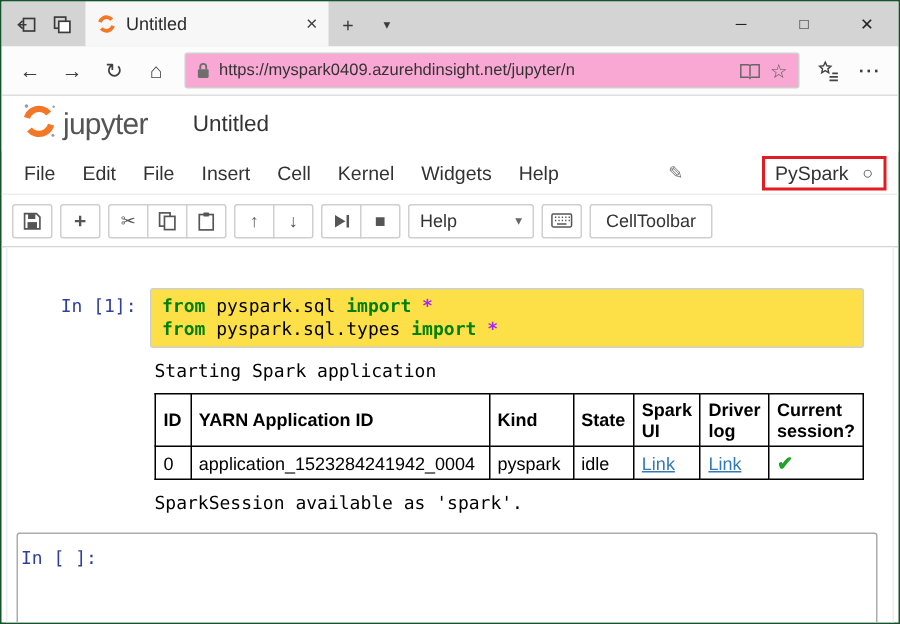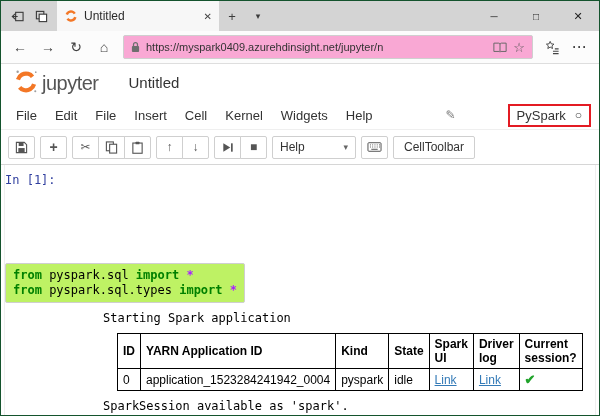--- a/index.html
+++ b/index.html
@@ -52,31 +52,31 @@
   .btn-group .tbtn:last-child { border-radius:0 2px 2px 0; }
   .btn-group .tbtn:only-child { border-radius:2px; }
   .glyph-plus { font-size:14px; font-weight:bold; }
   .cell-type-select { height:23px; border:1px solid #cfcfcf; border-radius:2px; background:#fff; display:flex; align-items:center; justify-content:space-between; padding:0 7px; width:84px; font-size:12px; color:#333; }
   .dropdown-arrow { font-size:9px; color:#666; }
   .cell-toolbar-btn { height:23px; border:1px solid #cfcfcf; border-radius:2px; background:#fff; display:flex; align-items:center; padding:0 10px; font-size:12px; color:#333; margin-left:0; }
 
   
   .nb-area { flex:1; background:#fff; margin:0 3px; border-left:1px solid #efefef; border-right:1px solid #efefef; overflow:hidden; }
   .cell-row { display:flex; align-items:flex-start; }
-  .cell1 { margin-top:3px;flex-direction:column; }
+  .cell1 { margin-top:27px; }
   .prompt { flex:0 0 95px; text-align:right; padding:5px 9px 0 0; font-family:"DejaVu Sans Mono",monospace; font-size:12px; color:var(--prompt-blue,#303F9F); white-space:nowrap; }
-  .input-area { flex:1; margin-right:19px; background:#bef264; border:1px solid #cfcfcf; border-radius:2px; padding:4px 7px; font-family:"DejaVu Sans Mono",monospace; font-size:12px; line-height:15px; min-height:24px; }
+  .input-area { flex:1; margin-right:19px; background:#fde047; border:1px solid #cfcfcf; border-radius:2px; padding:4px 7px; font-family:"DejaVu Sans Mono",monospace; font-size:12px; line-height:15px; min-height:24px; }
   .code-line { white-space:pre; }
   .kw { color:var(--kw-green,#008000); font-weight:bold; }
   .op { color:var(--op-purple,#AA22FF); font-weight:bold; }
 
   .output-block { margin:8px 19px 0 96px; font-family:"DejaVu Sans Mono",monospace; font-size:12px; color:#000; }
   .out-line { line-height:15px; padding-left:2px; }
   .sess-line { margin-top:8px; }
-  .spark-table { border-collapse:collapse; margin:7px 0 0 16px; font-family:"Liberation Sans",sans-serif; font-size:12px; color:#000; }
+  .spark-table { border-collapse:collapse; margin:7px 0 0 2px; font-family:"Liberation Sans",sans-serif; font-size:12px; color:#000; }
   .spark-table th, .spark-table td { border:1px solid #000; padding:3px 5px; text-align:left; vertical-align:middle; background:#fff; }
   .spark-table th { font-weight:bold; }
   .col-id{width:24px}.col-app{width:202px}.col-kind{width:58px}.col-state{width:40px}.col-ui{width:40px}.col-log{width:45px}.col-sess{width:63px}
   .link { color:var(--link-blue,#337ab7); text-decoration:underline; cursor:pointer; }
   .check-cell { color:var(--check-green,#21a32b); font-weight:bold; text-align:center; font-size:13px; }
 
   .cell2 { margin:12px 10px 0 6px; border:1px solid #ababab; border-radius:2px; padding:4px 2px; display:flex; align-items:flex-start;flex-direction:column; }
   .cell2 .prompt { flex:0 0 88px; }
   .cell2 .input-area { margin-right:9px; }
 </style>

